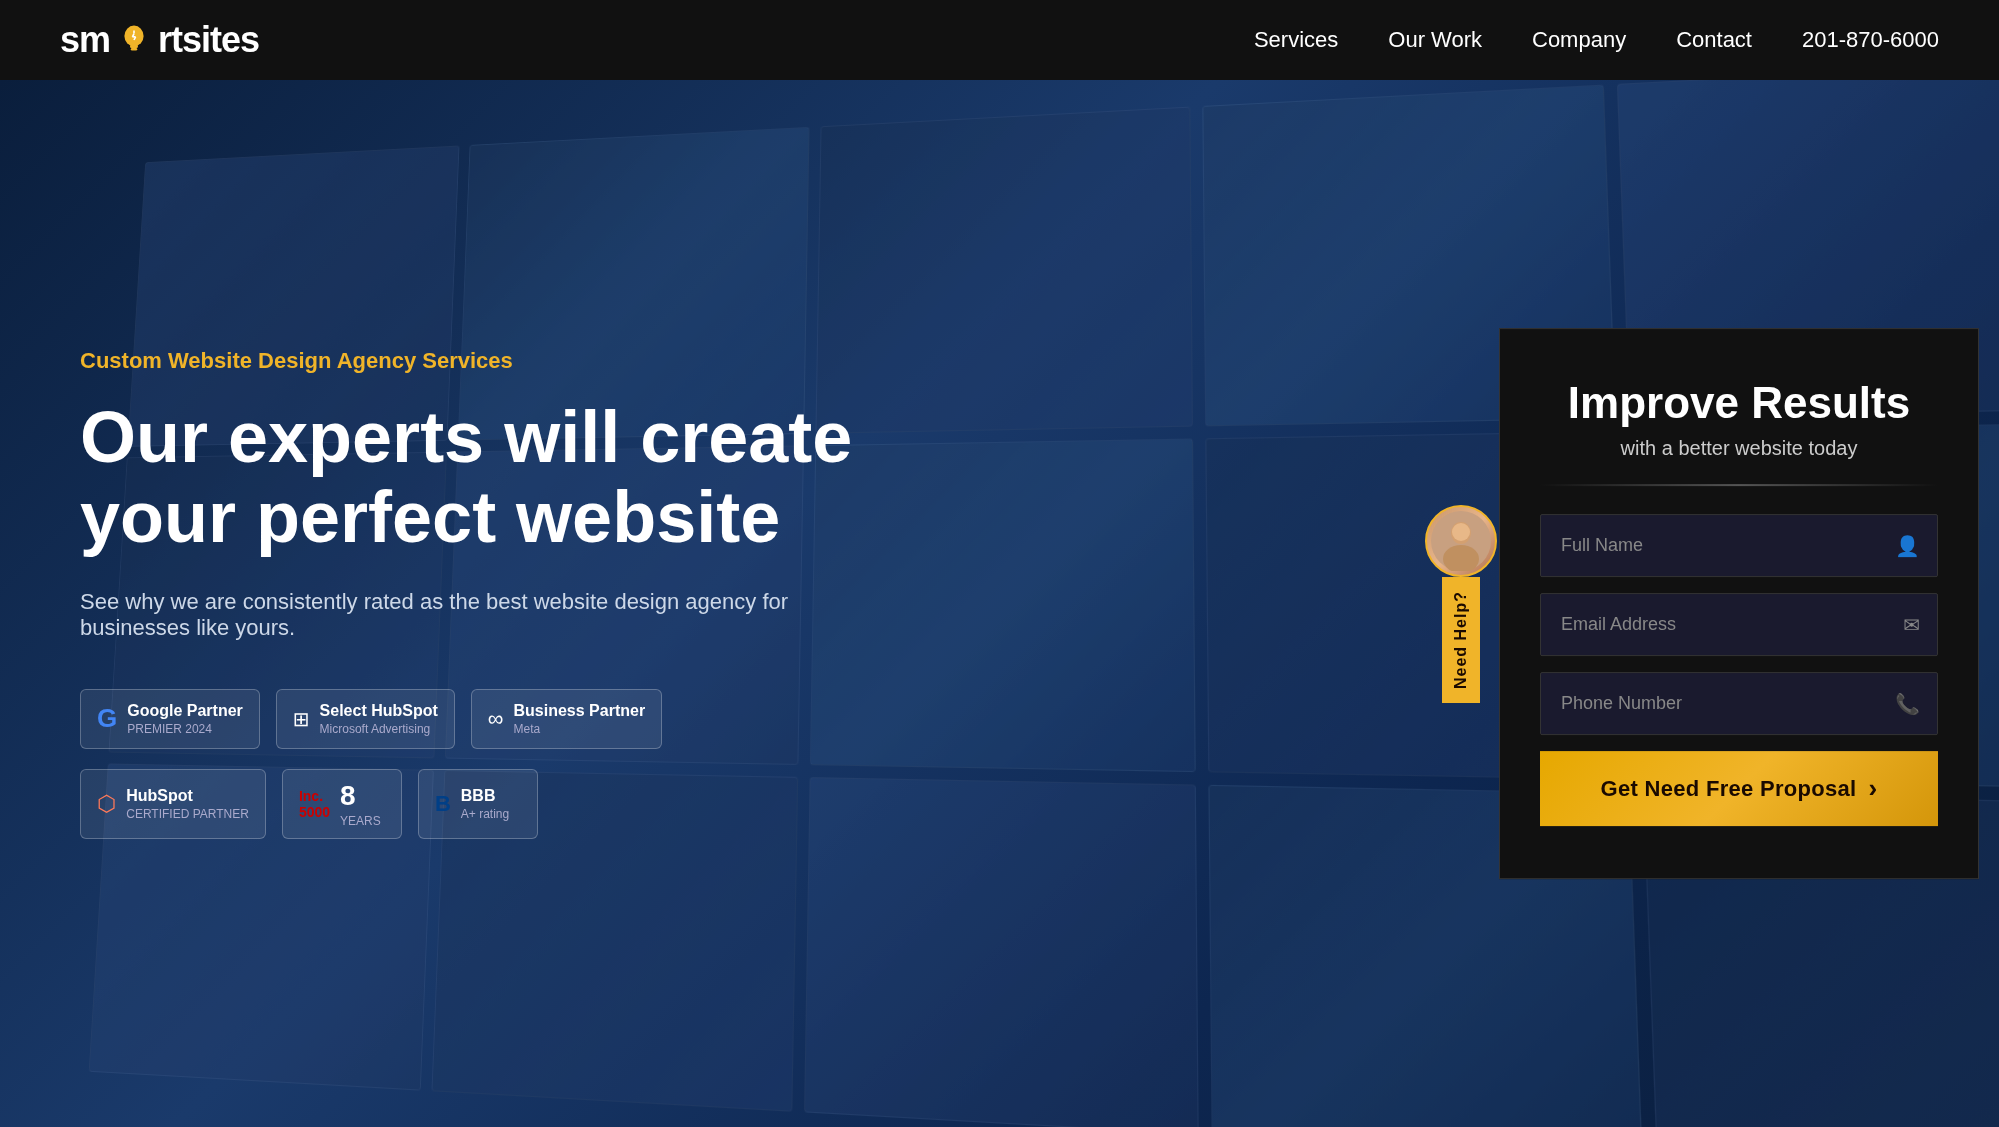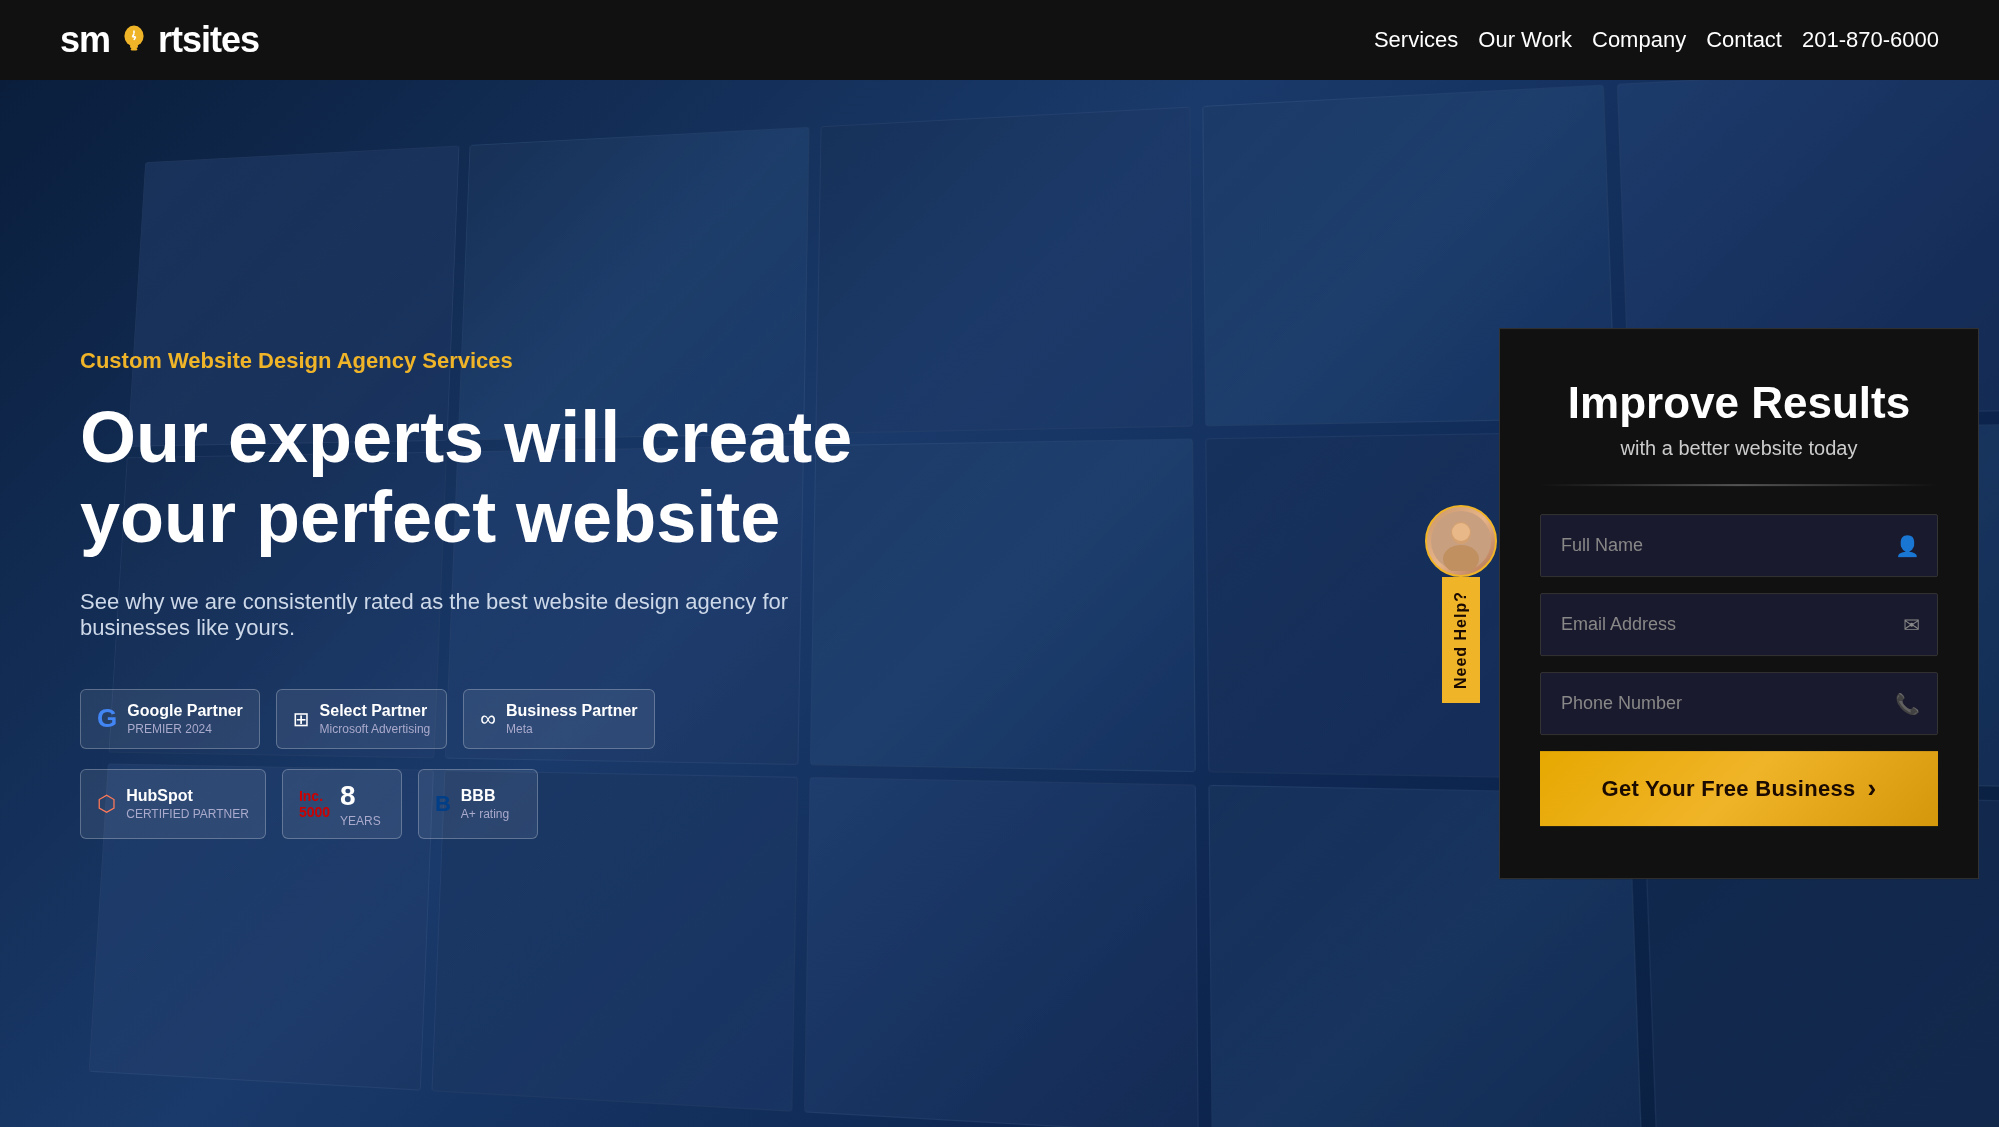--- a/index.html
+++ b/index.html
@@ -30,21 +30,21 @@
     .logo-bulb {
       display: inline-block;
       width: 30px;
       height: 30px;
       position: relative;
       top: -2px;
     }
     .nav-links {
       display: flex;
       align-items: center;
-      gap: 20px;
+      gap: 50px;
       list-style: none;
     }
     .nav-links li a {
       color: #fff;
       text-decoration: none;
       font-size: 22px;
       font-weight: 500;
     }
     .nav-phone {
       color: #f0b429;
@@ -319,21 +319,21 @@
       <div class="badge">
         <span class="badge-icon" style="color:#4285F4;font-weight:900;font-size:26px;">G</span>
         <div class="badge-text">
           <span class="badge-main">Google Partner</span>
           <span class="badge-sub">PREMIER 2024</span>
         </div>
       </div>
       <div class="badge">
         <span class="badge-icon" style="font-size:20px;">⊞</span>
         <div class="badge-text">
-          <span class="badge-main">Select Partner</span>
+          <span class="badge-main">Select HubSpot</span>
           <span class="badge-sub">Microsoft Advertising</span>
         </div>
       </div>
       <div class="badge">
         <span class="badge-icon" style="font-size:22px;">∞</span>
         <div class="badge-text">
           <span class="badge-main">Business Partner</span>
           <span class="badge-sub">Meta</span>
         </div>
       </div>
@@ -380,21 +380,21 @@
       <input type="email" placeholder="Email Address" style="">
       <span class="field-icon">✉</span>
     </div>
 
     <div class="form-field">
       <input type="tel" placeholder="Phone Number" style="">
       <span class="field-icon">📞</span>
     </div>
 
     <button class="submit-btn">
-      <span>Get Your Free Business</span>
+      <span>Get Need Free Proposal</span>
       <span class="submit-arrow">›</span>
     </button>
   </div>
 
   <div class="need-help-tab" style="position:absolute;right:502px;top:50%;transform:translateY(-50%);display:flex;flex-direction:column;align-items:center;gap:0;">
     <div class="need-help-avatar">
       <svg viewBox="0 0 60 60" xmlns="http://www.w3.org/2000/svg">
         <circle cx="30" cy="30" r="30" fill="#c8a080"></circle>
         <ellipse cx="30" cy="22" rx="10" ry="11" fill="#d4a070"></ellipse>
         <ellipse cx="30" cy="48" rx="18" ry="14" fill="#c09060"></ellipse>

